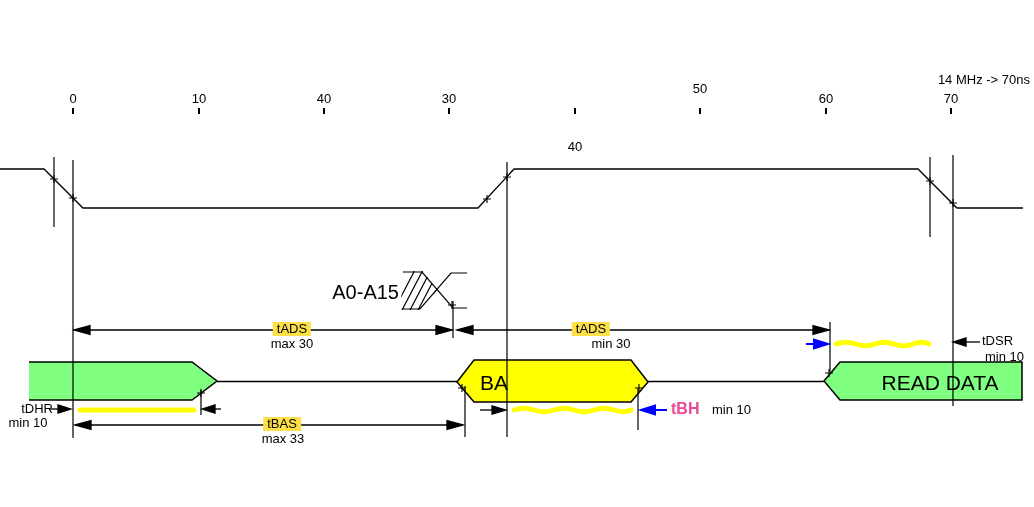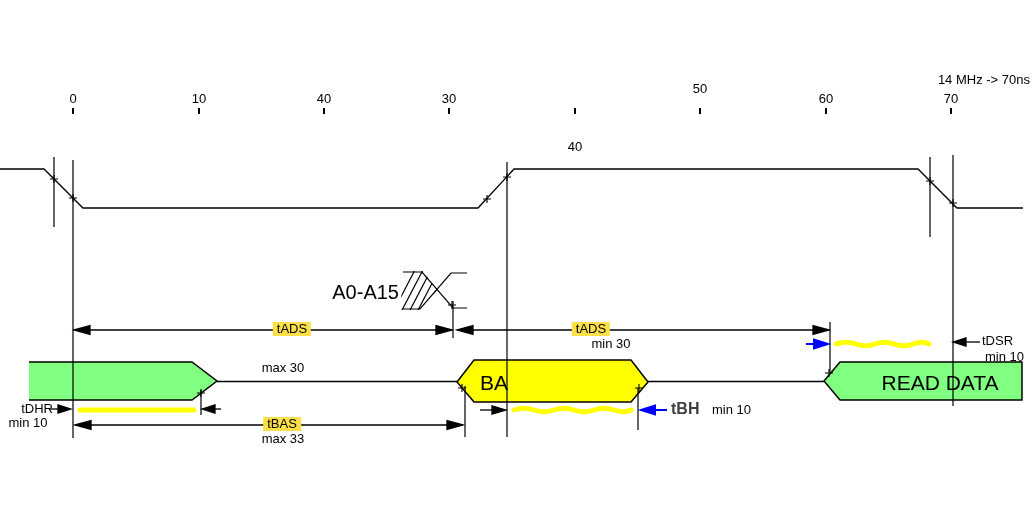--- a/index.html
+++ b/index.html
@@ -7,21 +7,21 @@
     position:relative;width:1034px;height:507px;background:#ffffff;
     font-family:"Liberation Sans",sans-serif;color:#000;overflow:hidden;
   }
   .stage svg{position:absolute;left:0;top:0;}
   .lbl{position:absolute;white-space:nowrap;line-height:1.1;font-size:13px;}
   .ctr{transform:translateX(-50%);}
   .rgt{transform:translateX(-100%);}
   .onln{background:#fde047;padding:0 4px;}
   .big{font-size:21px;}
   .addr{font-size:20px;}
-  .blue{color:#404040;font-weight:bold;font-size:16px;}
+  .blue{color:#ec4899;font-weight:bold;font-size:16px;}
 </style>
 </head>
 <body>
 
 <div class="stage">
 
   <svg width="1034" height="507" viewBox="0 0 1034 507">
     <defs>
       <clipPath id="hatchClip">
         <polygon points="402,271 423,271 437,290 421,310 401,310"></polygon>
@@ -148,21 +148,21 @@
   <div class="lbl ctr" style="left:826px;top:92px;">60</div>
   <div class="lbl ctr" style="left:951px;top:92px;">70</div>
 
   <div class="lbl rgt" style="left:998px;top:73px;margin-left:32px;">14 MHz -&gt; 70ns</div>
 
   <div class="lbl addr rgt" style="left:399px;top:281px;">A0-A15</div>
   <div class="lbl big" style="left:480px;top:371px;">BA</div>
   <div class="lbl big ctr" style="left:908px;top:371px;margin-left:32px;">READ DATA</div>
 
   <div class="lbl ctr onln" style="left:292px;top:322px;">tADS</div>
-  <div class="lbl ctr" style="left:283px;top:337px;margin-top:24px;">max 30</div>
+  <div class="lbl ctr" style="left:292px;top:337px;">max 30</div>
 
   <div class="lbl ctr onln" style="left:591px;top:322px;">tADS</div>
   <div class="lbl ctr" style="left:591px;top:337px;margin-left:20px;">min 30</div>
 
   <div class="lbl ctr onln" style="left:282px;top:417px;">tBAS</div>
   <div class="lbl ctr" style="left:283px;top:432px;">max 33</div>
 
   <div class="lbl rgt" style="left:53px;top:402px;">tDHR</div>
   <div class="lbl ctr" style="left:28px;top:416px;">min 10</div>
 

